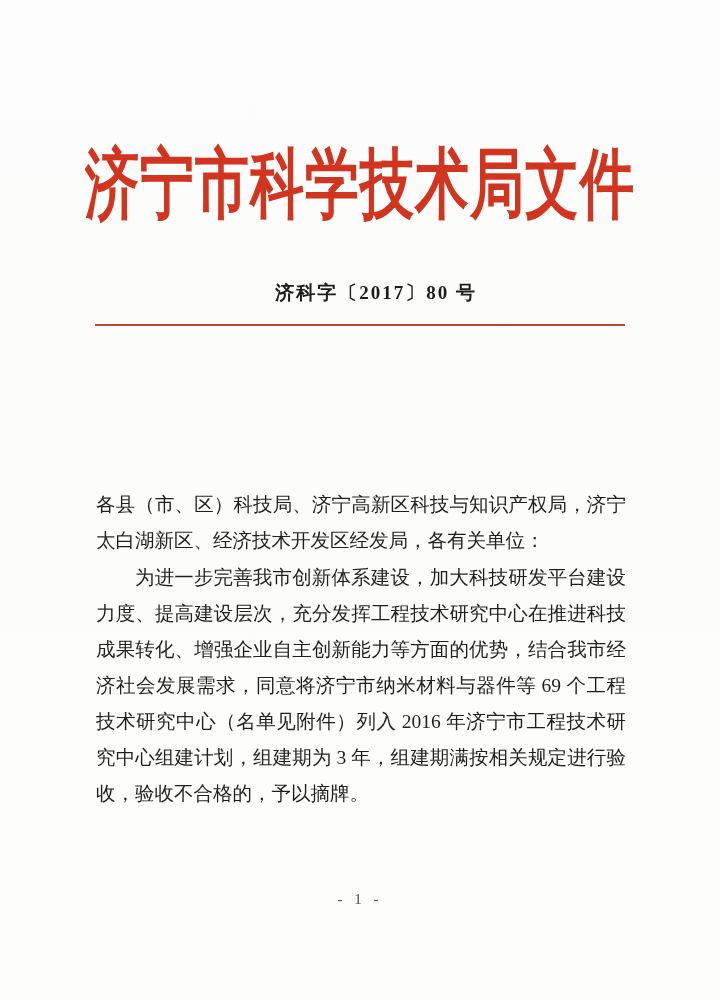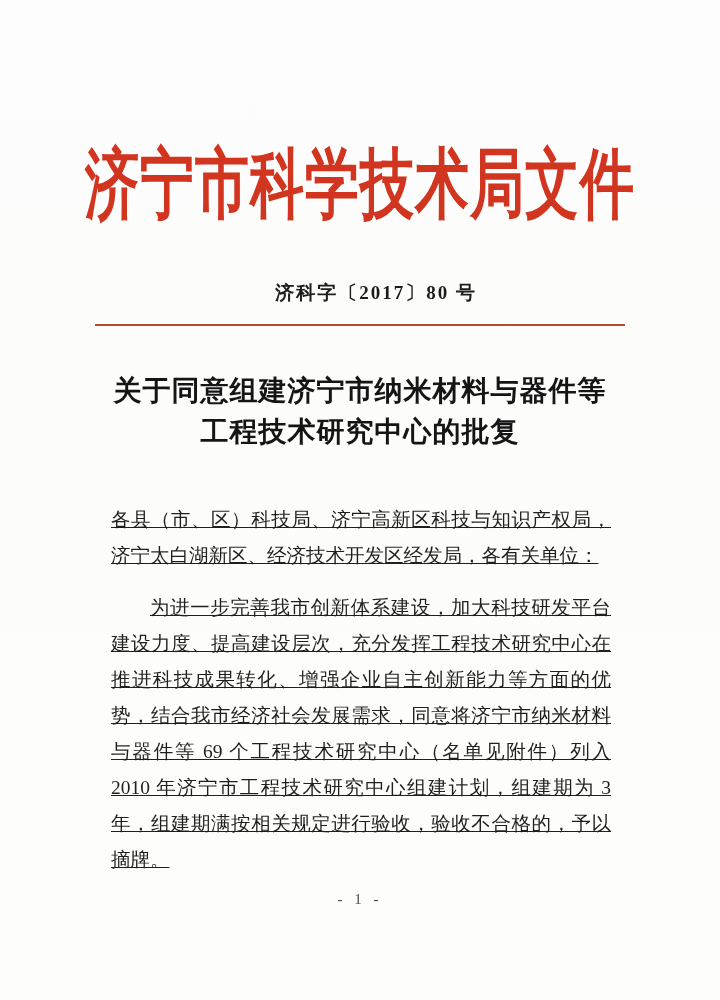--- a/index.html
+++ b/index.html
@@ -68,23 +68,22 @@
     position: absolute;
     top: 486px;
     left: 95px;
     width: 532px;
     font-size: 19.5px;
     line-height: 36px;
     text-align: justify;
     color: #1f1f1f;
   }
   .body-text p {
-    margin: 16px;
+    margin: 1px;
     padding: 0;
-    text-decoration: underline;
   }
   .body-text p.indent {
     text-indent: 2em;
   }
   .page-footer {
     position: absolute;
     top: 891px;
     left: 0;
     width: 720px;
     text-align: center;
@@ -97,25 +96,21 @@
 <body>
 
 <div class="page">
 
   <div class="header-title">济宁市科学技术局文件</div>
 
   <div class="doc-number">济科字〔2017〕80 号</div>
 
   <div class="red-divider"></div>
 
-  <div class="doc-title">
-    <div>关于同意组建济宁市纳米材料与器件等</div>
-    <div>工程技术研究中心的批复</div>
-  </div>
 
   <div class="body-text">
     <p>各县（市、区）科技局、济宁高新区科技与知识产权局，济宁太白湖新区、经济技术开发区经发局，各有关单位：</p>
-    <p class="indent">为进一步完善我市创新体系建设，加大科技研发平台建设力度、提高建设层次，充分发挥工程技术研究中心在推进科技成果转化、增强企业自主创新能力等方面的优势，结合我市经济社会发展需求，同意将济宁市纳米材料与器件等 69 个工程技术研究中心（名单见附件）列入 2010 年济宁市工程技术研究中心组建计划，组建期为 3 年，组建期满按相关规定进行验收，验收不合格的，予以摘牌。</p>
+    <p class="indent">为进一步完善我市创新体系建设，加大科技研发平台建设力度、提高建设层次，充分发挥工程技术研究中心在推进科技成果转化、增强企业自主创新能力等方面的优势，结合我市经济社会发展需求，同意将济宁市纳米材料与器件等 69 个工程技术研究中心（名单见附件）列入 2016 年济宁市工程技术研究中心组建计划，组建期为 3 年，组建期满按相关规定进行验收，验收不合格的，予以摘牌。</p>
   </div>
 
   <div class="page-footer">- 1 -</div>
 
 </div>
 
 </body></html>

